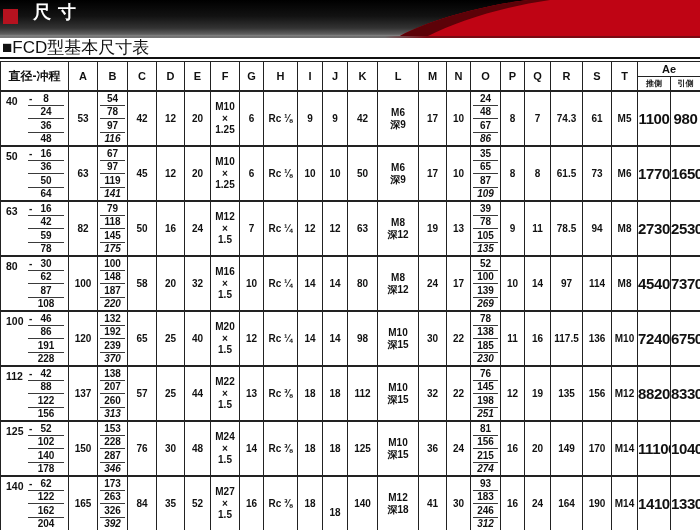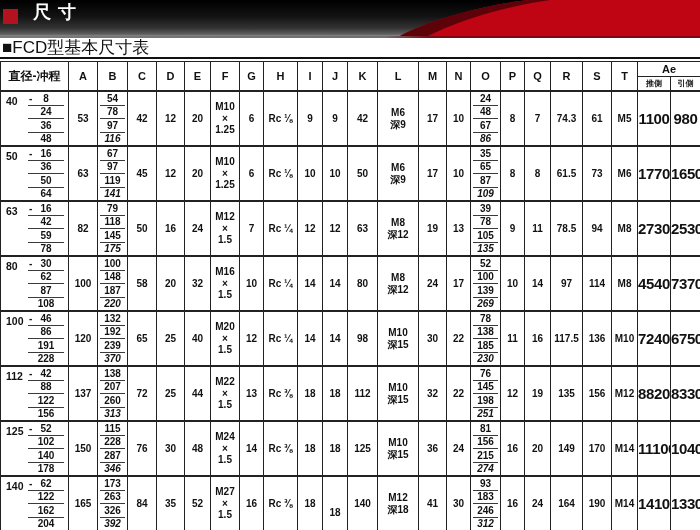--- a/index.html
+++ b/index.html
@@ -437,21 +437,21 @@
           </td>
         <td>137</td>
         <td class="stk">
             <div class="cellcol">
           <div class="ln">138</div>
               <div class="ln">207</div>
           <div class="ln">260</div>
               <div class="ln last">313</div>
         </div>
           </td>
-        <td>72</td>
+        <td>57</td>
         <td>25</td>
         <td>44</td>
         <td class="ml">M22
 ×
 1.5</td>
         <td>13</td>
         <td>Rc ⅜</td>
         <td>18</td>
         <td>18</td>
         <td>112</td>
@@ -491,21 +491,21 @@
                 <span>140</span>
               </div>
           <div class="srow last">
                 <span>178</span>
               </div>
         </div>
           </td>
         <td>150</td>
         <td class="stk">
             <div class="cellcol">
-          <div class="ln">115</div>
+          <div class="ln">153</div>
               <div class="ln">228</div>
           <div class="ln">287</div>
               <div class="ln last">346</div>
         </div>
           </td>
         <td>76</td>
         <td>30</td>
         <td>48</td>
         <td class="ml">M24
 ×

